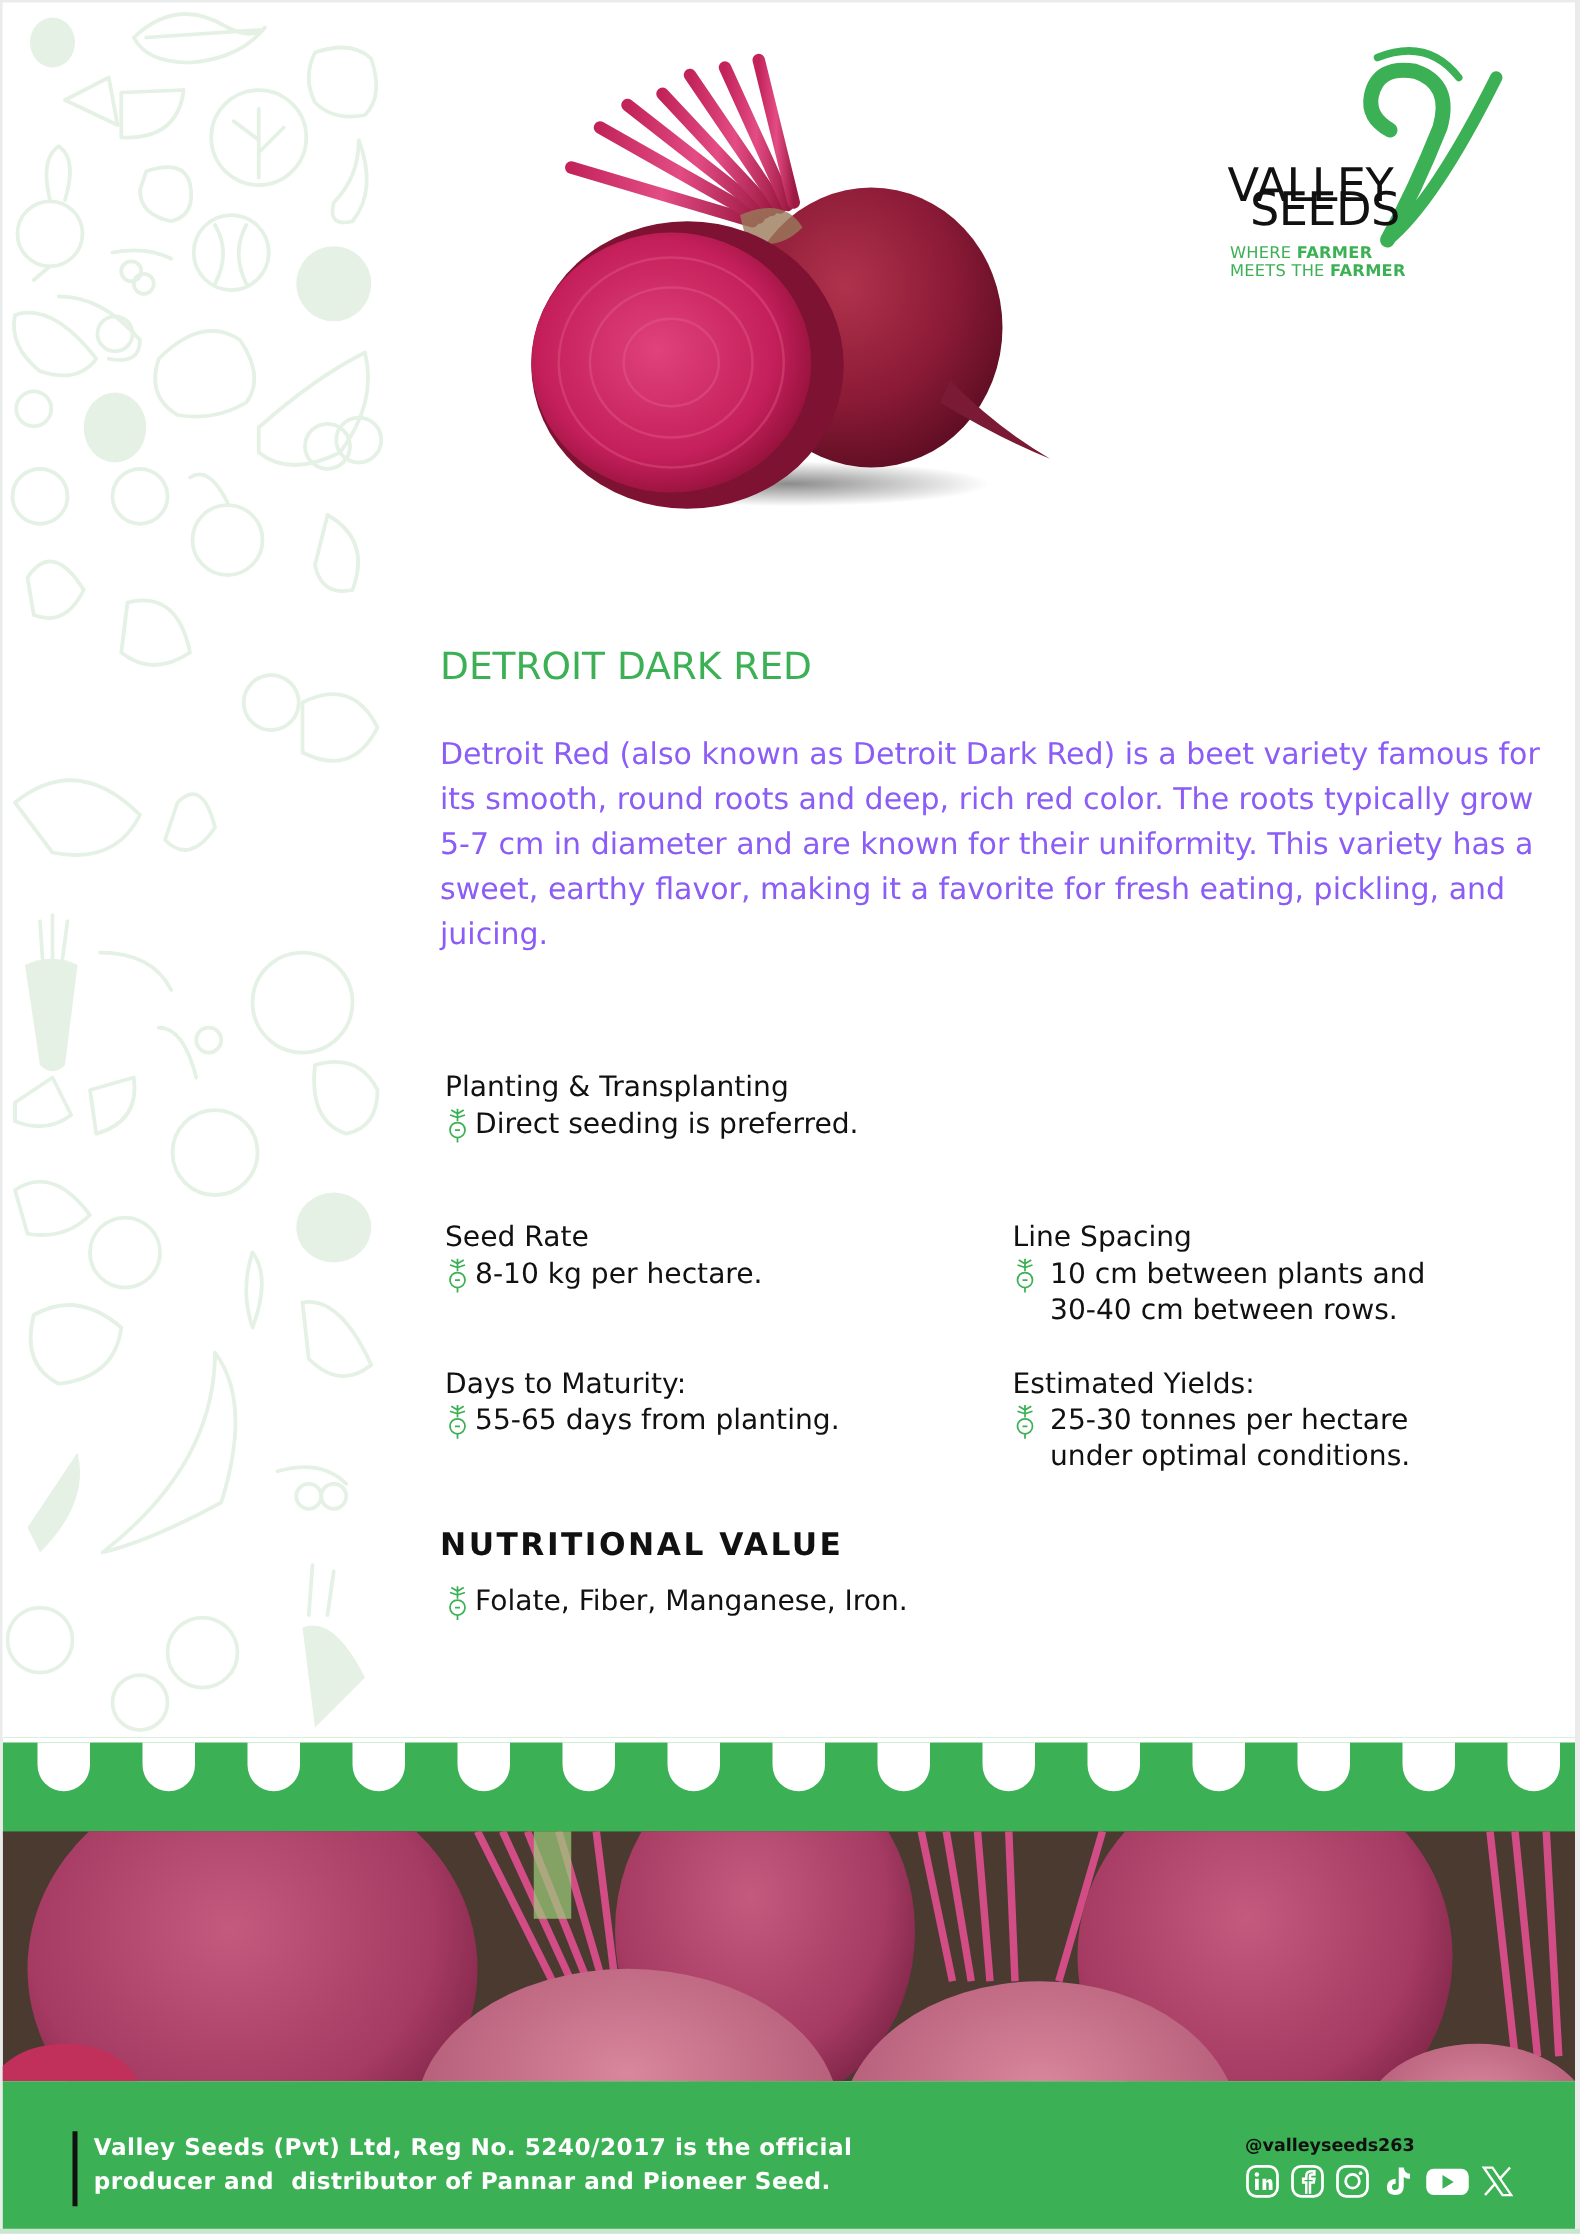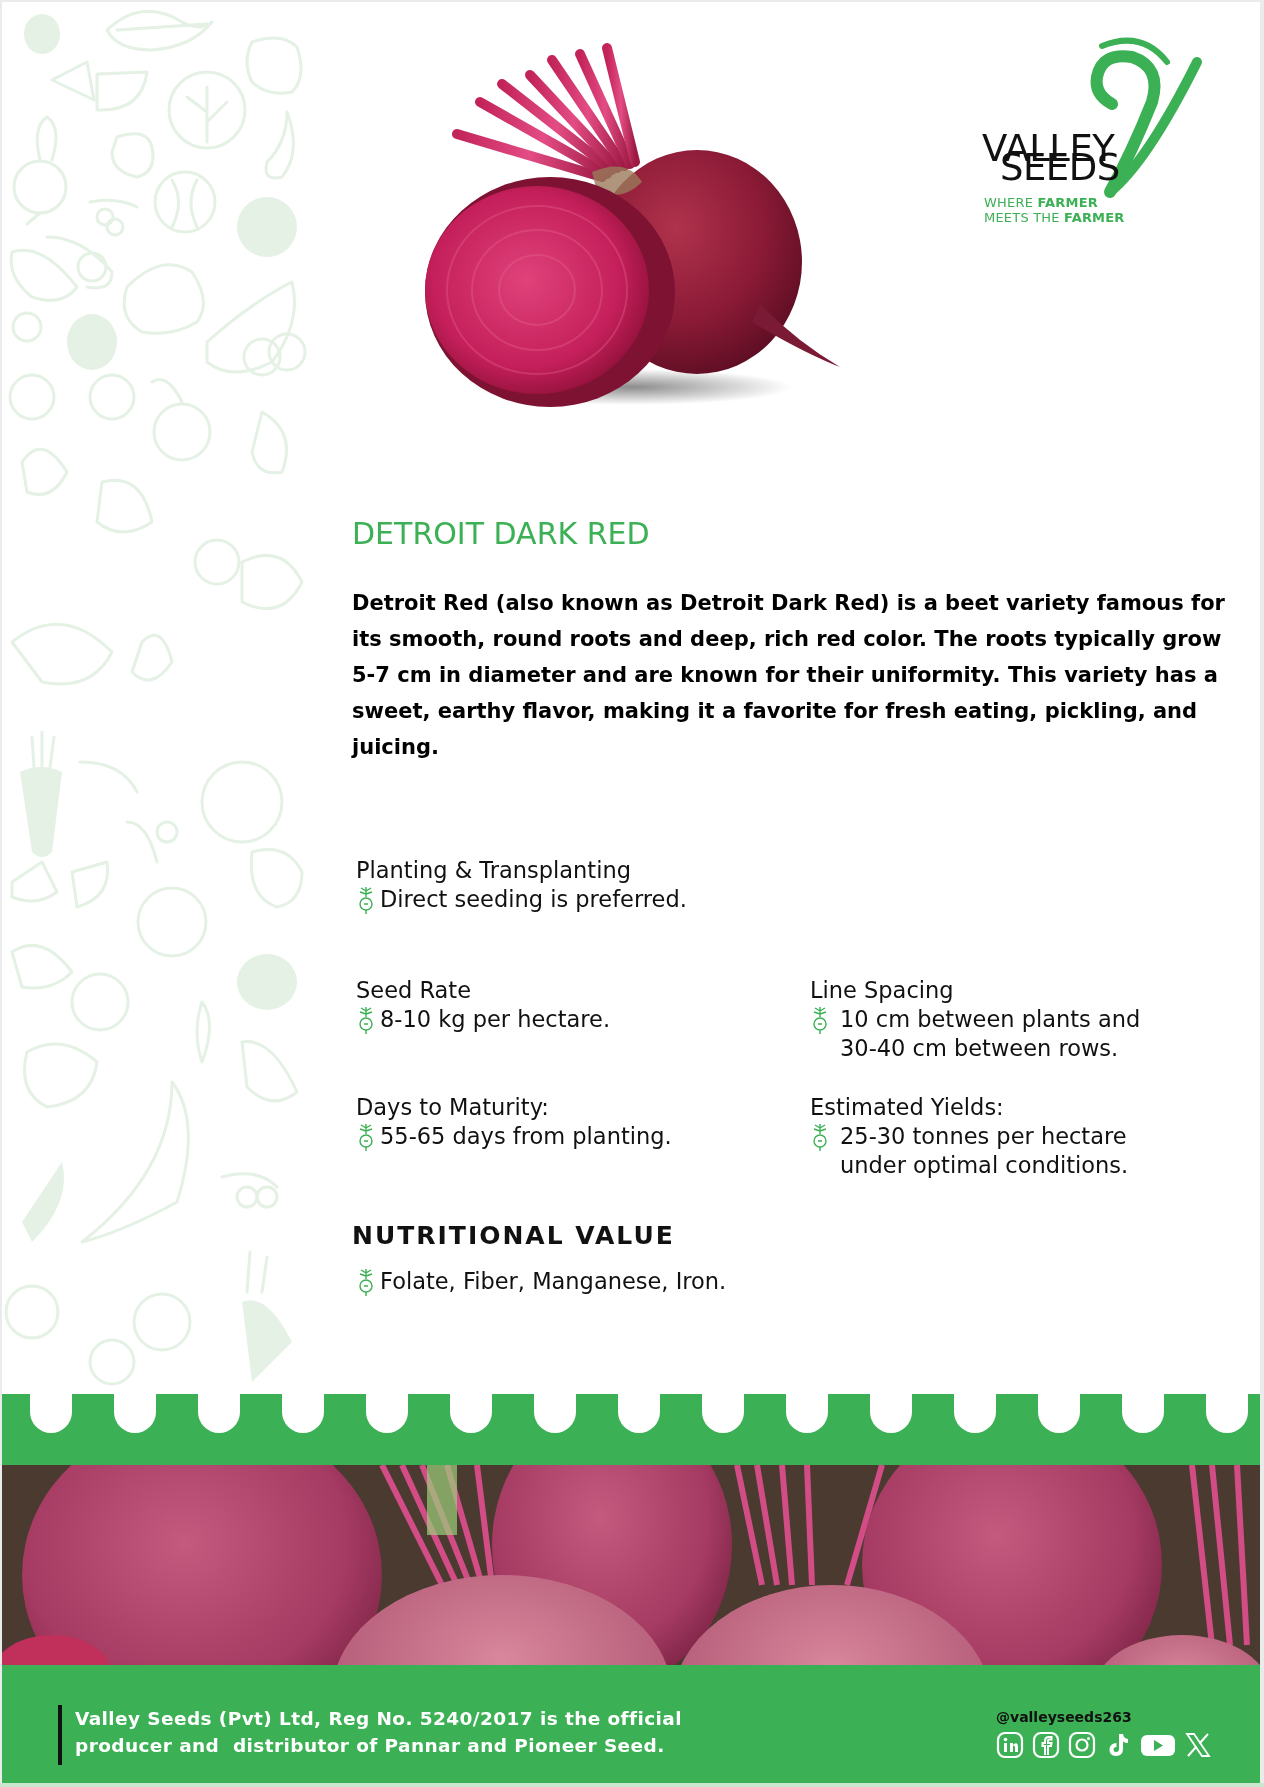--- a/index.html
+++ b/index.html
@@ -42,21 +42,21 @@
     font-size: 104px; line-height: 104px; color: #0b0b0b; letter-spacing: -1px;
     white-space: nowrap;
   }
   .subtitle {
     position: absolute; left: 350px; top: 515px;
     font-size: 30px; line-height: 34px; color: #3cb054; font-weight: normal;
     white-space: nowrap; letter-spacing: 0px;
   }
   .description {
     position: absolute; left: 350px; top: 583px; width: 880px;
-    font-size: 21px; line-height: 36px; color: #000000; font-weight: bold;
+    font-size: 24px; line-height: 36px; color: #8b5cf6; font-weight: normal;
   }
 
   .info-block { position: absolute; }
   .info-label { font-size: 22.5px; line-height: 30px; color: #111; font-weight: normal; white-space: nowrap; }
   .info-row { display: flex; align-items: flex-start; }
   .info-value { font-size: 22.5px; line-height: 29px; color: #111; font-weight: normal; }
   .beet-icon { width: 20px; height: 30px; flex: 0 0 auto; margin-right: 4px; margin-top: 0px; }
   .info-value.multi { margin-left: 6px; }
 
   .nutri-title {

